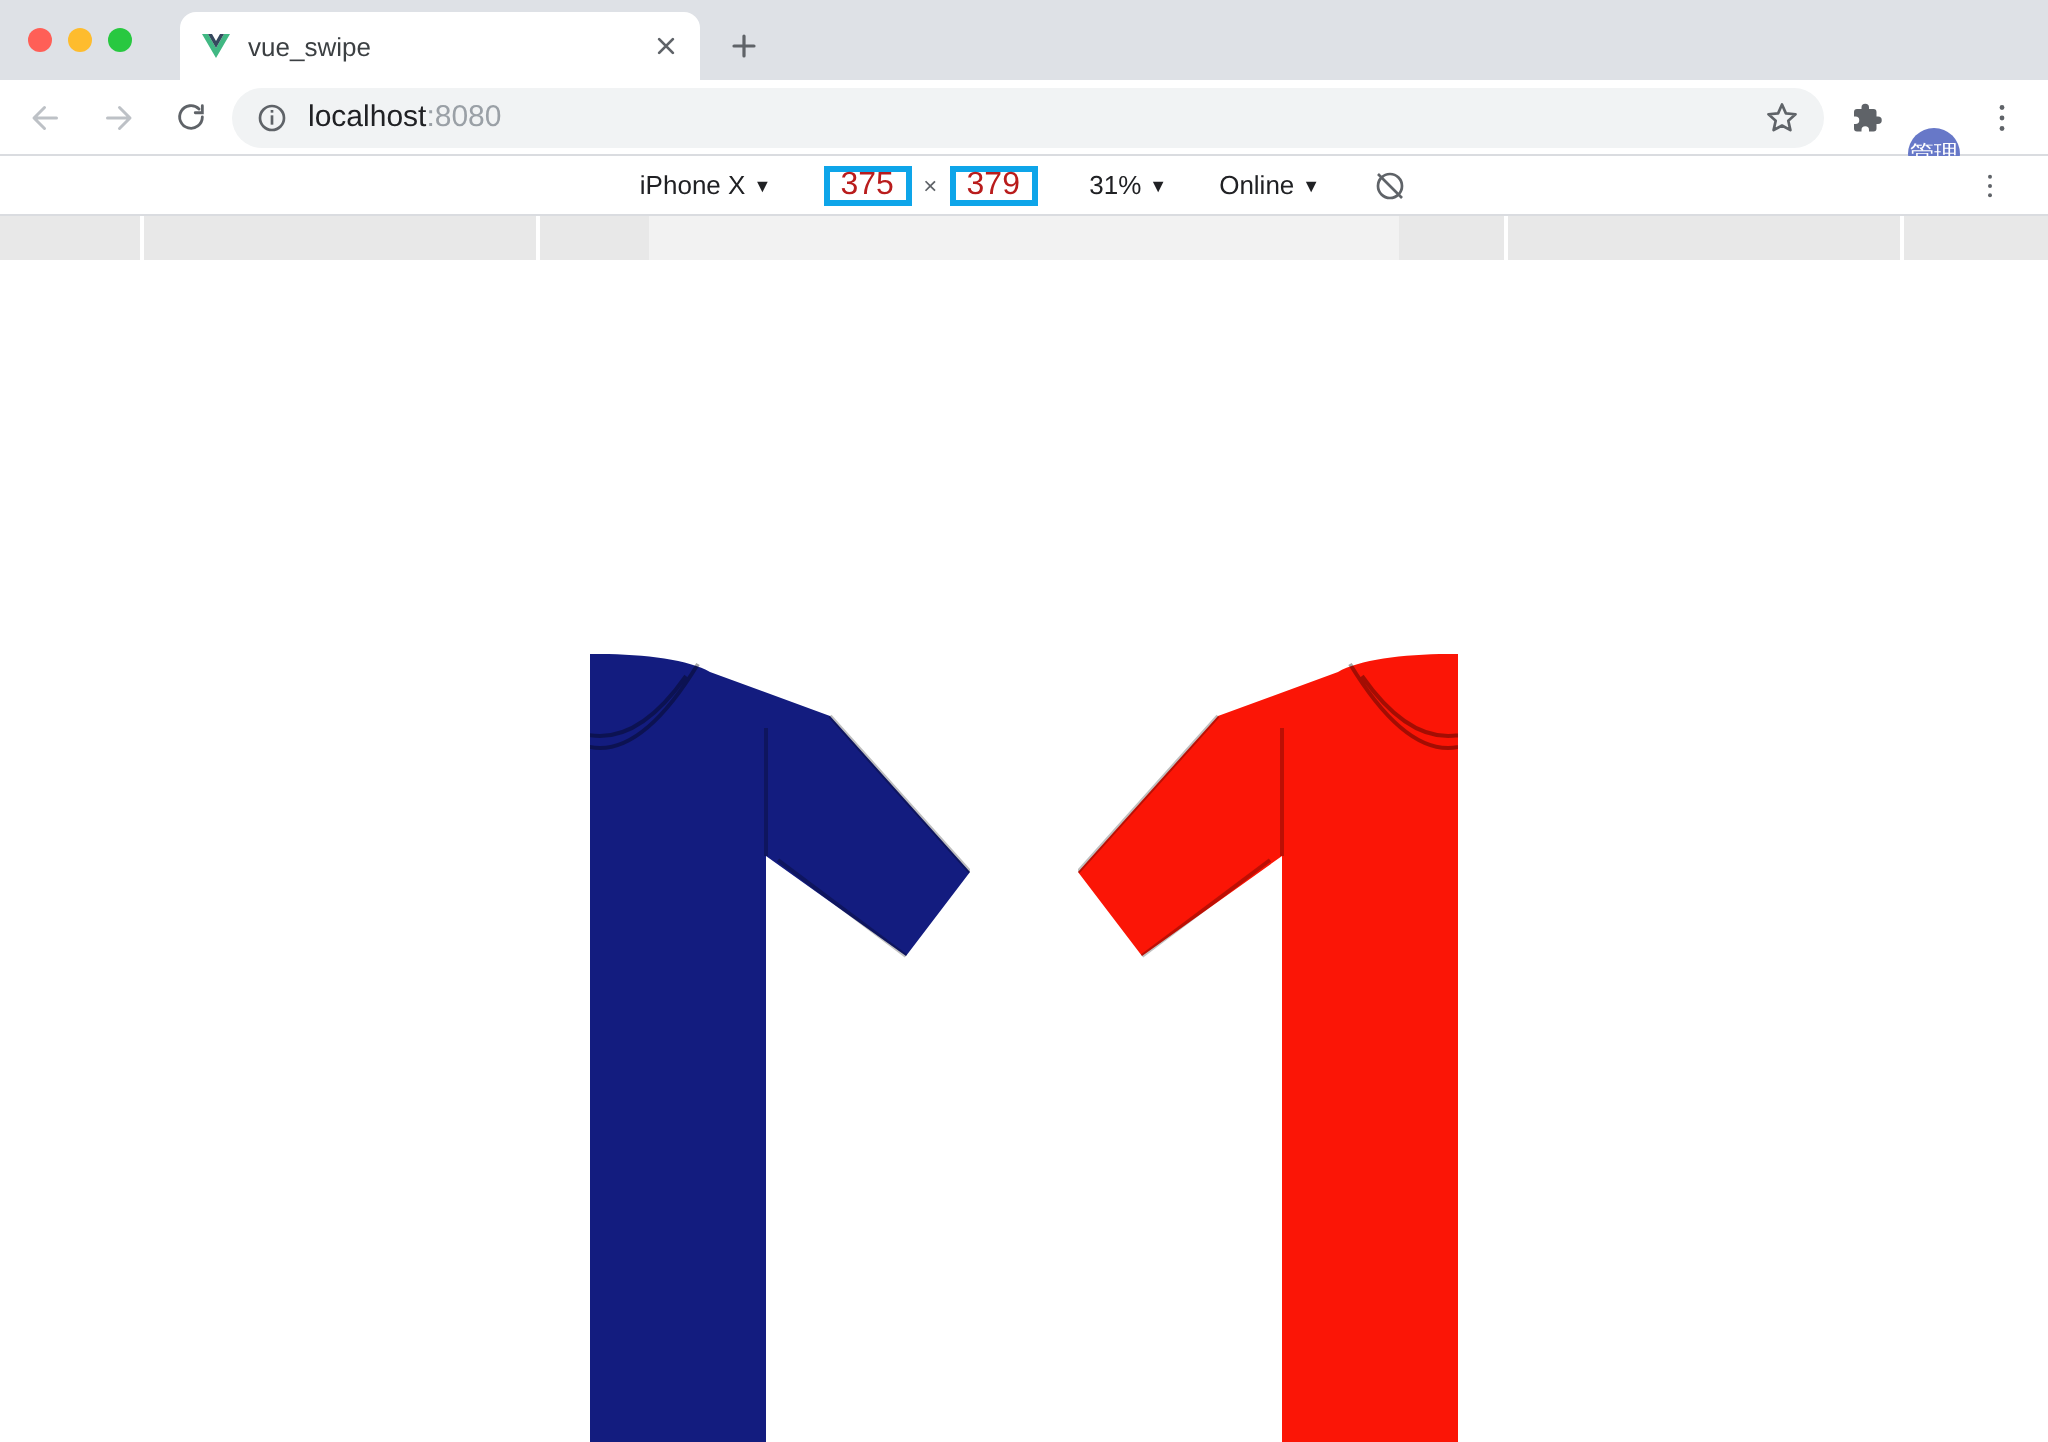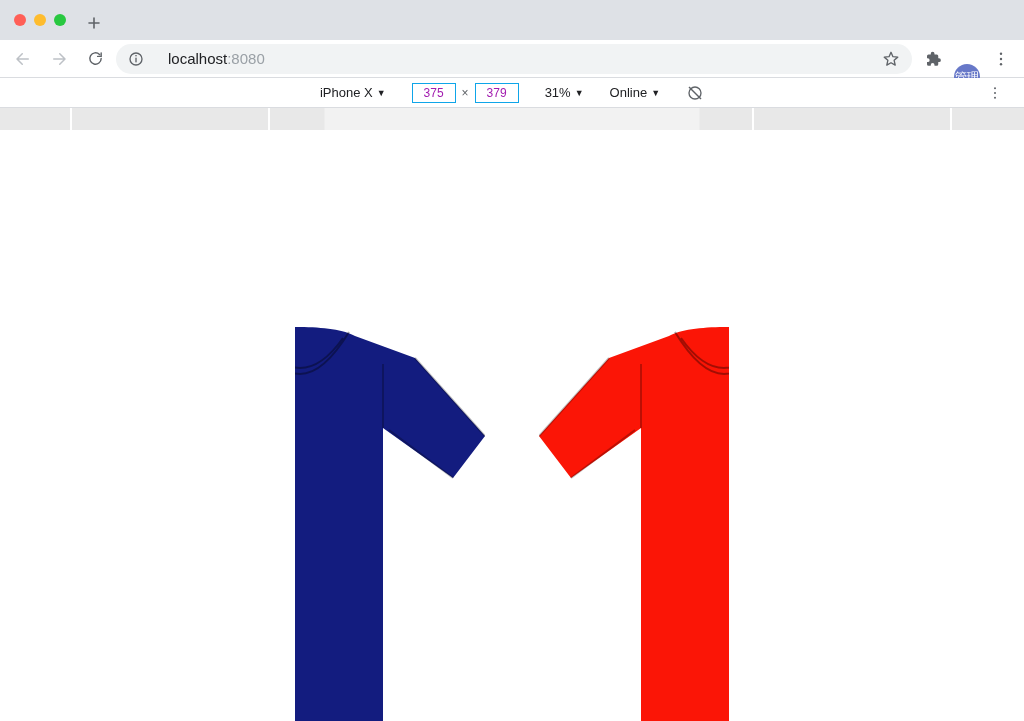--- a/index.html
+++ b/index.html
@@ -60,21 +60,21 @@
   .icon-btn.disabled { color: #bdc1c6; }
 
   .omnibox {
     flex: 1;
     height: 30px;
     background: #f1f3f4;
     border-radius: 15px;
     display: flex;
     align-items: center;
     padding: 0 12px;
-    gap: 24px;
+    gap: 10px;
     font-size: 15px;
     color: #202124;
   }
   .omnibox .info-icon { width:16px;height:16px;color:#5f6368;flex:none; }
   .omnibox .url .host { color:#202124; }
   .omnibox .url .port { color:#9aa0a6; }
   .omnibox .star { margin-left:auto; width:18px;height:18px;color:#5f6368; }
 
   .avatar {
     width: 26px; height: 26px; border-radius: 50%;
@@ -89,24 +89,24 @@
     border-bottom: 1px solid #dadce0;
     display: flex; align-items: center; justify-content: center;
     font-size: 13px; color: #202124;
     position: relative;
     gap: 26px;
   }
   .dev-dd { display:flex; align-items:center; gap:4px; }
   .dev-dd .caret { font-size: 9px; color:#202124; }
   .dim-box {
     width: 44px; height: 20px;
-    border: 1px solid #0ea5e9;
+    border: 3px solid #0ea5e9;
     background: #fff;
     text-align: center;
-    font-size: 12px; color: #a21caf;
+    font-size: 16px; color: #b91c1c;
     display:flex;align-items:center;justify-content:center;
   }
   .dim-sep { color:#5f6368; font-size:12px; }
   .rotate-icon { width:18px;height:18px;color:#5f6368; }
   .dev-more { position:absolute; right:14px; }
 
   
   .ruler {
     height: 22px;
     background: #e8e8e8;
@@ -152,20 +152,34 @@
 </head>
 <body>
 
 <div class="tab-strip">
   <div class="traffic-lights">
     <div class="tl red"></div>
     <div class="tl yellow"></div>
     <div class="tl green"></div>
   </div>
 
+  <div class="tab">
+    <span class="favicon">
+      <svg viewBox="0 0 32 32">
+          <path fill="#41b883" d="M2 4h6l8 14L24 4h6L16 28z"></path>
+          <path fill="#35495e" d="M8 4h4l4 7 4-7h4L16 18z"></path>
+        </svg>
+    </span>
+    <span class="title">vue_swipe</span>
+    <span class="close">
+      <svg viewBox="0 0 14 14" width="12" height="12">
+          <path stroke="currentColor" stroke-width="1.6" stroke-linecap="round" d="M3 3l8 8M11 3l-8 8"></path>
+        </svg>
+    </span>
+  </div>
 
   <div class="new-tab-btn">
     <svg viewBox="0 0 14 14" width="14" height="14">
         <path stroke="currentColor" stroke-width="1.6" stroke-linecap="round" d="M7 2v10M2 7h10"></path>
       </svg>
   </div>
 </div>
 
 <div class="toolbar">
   <div class="icon-btn disabled">

